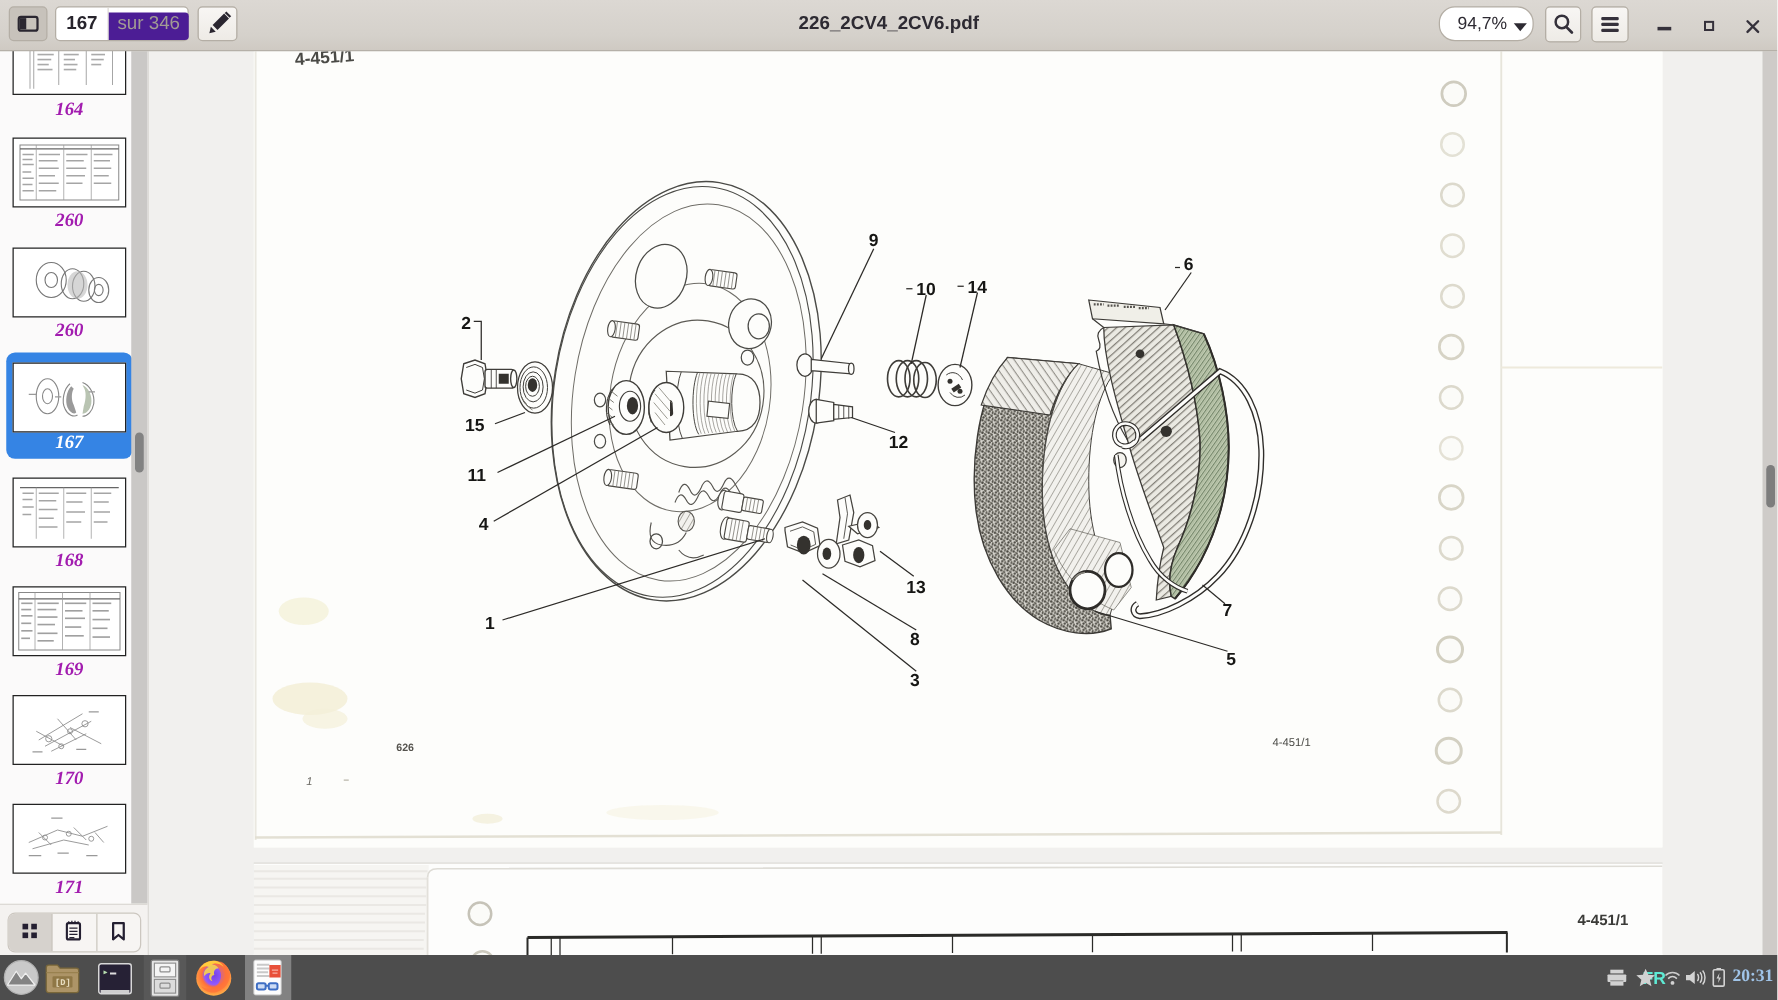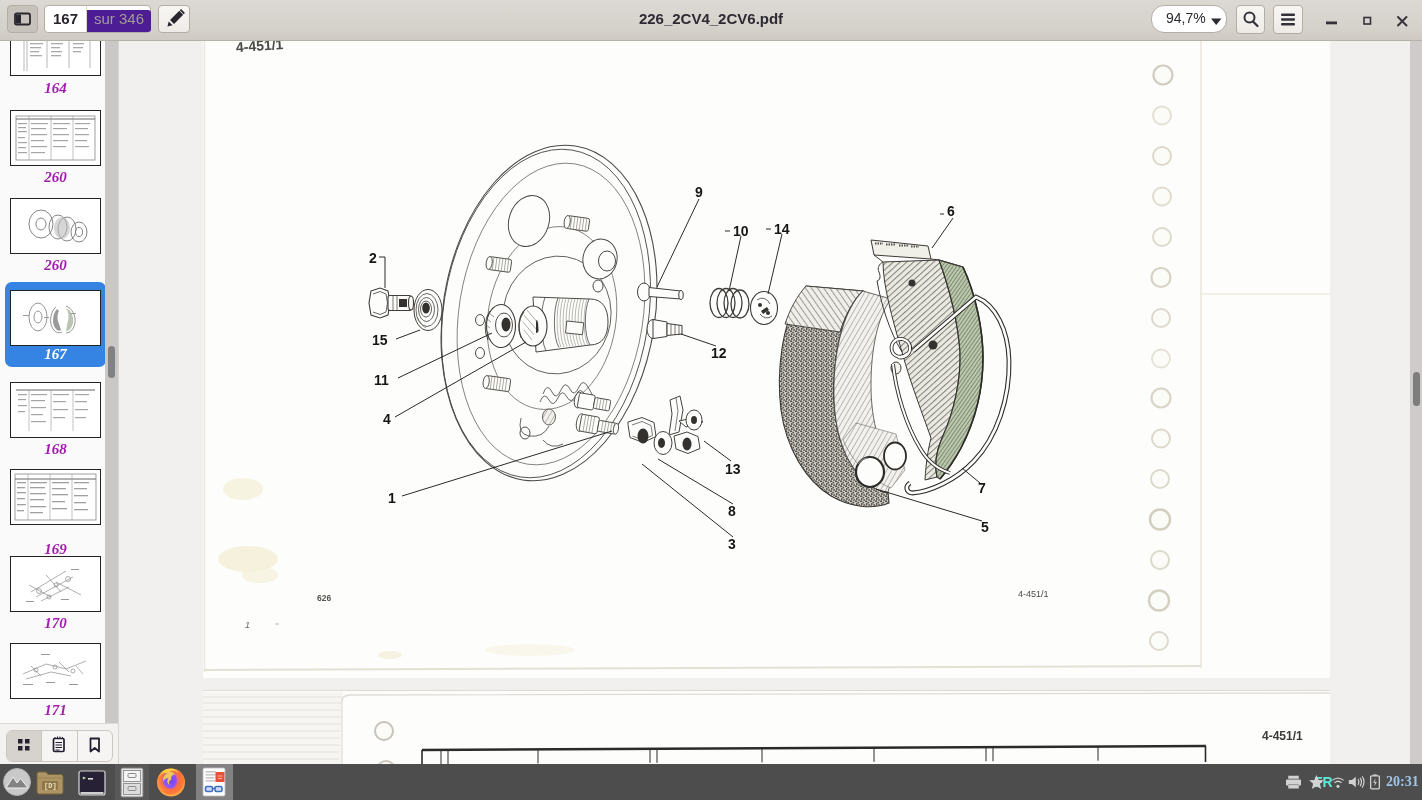--- a/index.html
+++ b/index.html
@@ -560,21 +560,21 @@
             <rect x="41" y="31" width="13" height="1.3"></rect>
             <rect x="41" y="38" width="15" height="1.3"></rect>
             <rect x="63" y="12" width="15" height="1.3"></rect>
             <rect x="63" y="18" width="13" height="1.3"></rect>
             <rect x="63" y="25" width="14" height="1.3"></rect>
             <rect x="63" y="32" width="12" height="1.3"></rect>
             <rect x="63" y="39" width="14" height="1.3"></rect>
           </g>
         </svg>
     </div>
-    <div class="thlbl" style="top:487px;margin-top:13px;">169</div>
+    <div class="thlbl" style="top:487px;">169</div>
     <div class="th" style="top:515px;">
       <svg width="89" height="54" viewBox="0 0 89 54">
           <g stroke="#8d8d8d" stroke-width="0.7" fill="none">
       <path d="M20 35 L55 14 M25 40 L62 20 M30 44 L58 30 M18 28 L40 40 M45 25 L70 38 M35 18 L50 35"></path>
       <circle cx="28" cy="34" r="2.5"></circle>
             <circle cx="45" cy="28" r="2"></circle>
             <circle cx="57" cy="22" r="2.5"></circle>
             <circle cx="38" cy="40" r="2"></circle>
           </g>
       <g fill="#999">

